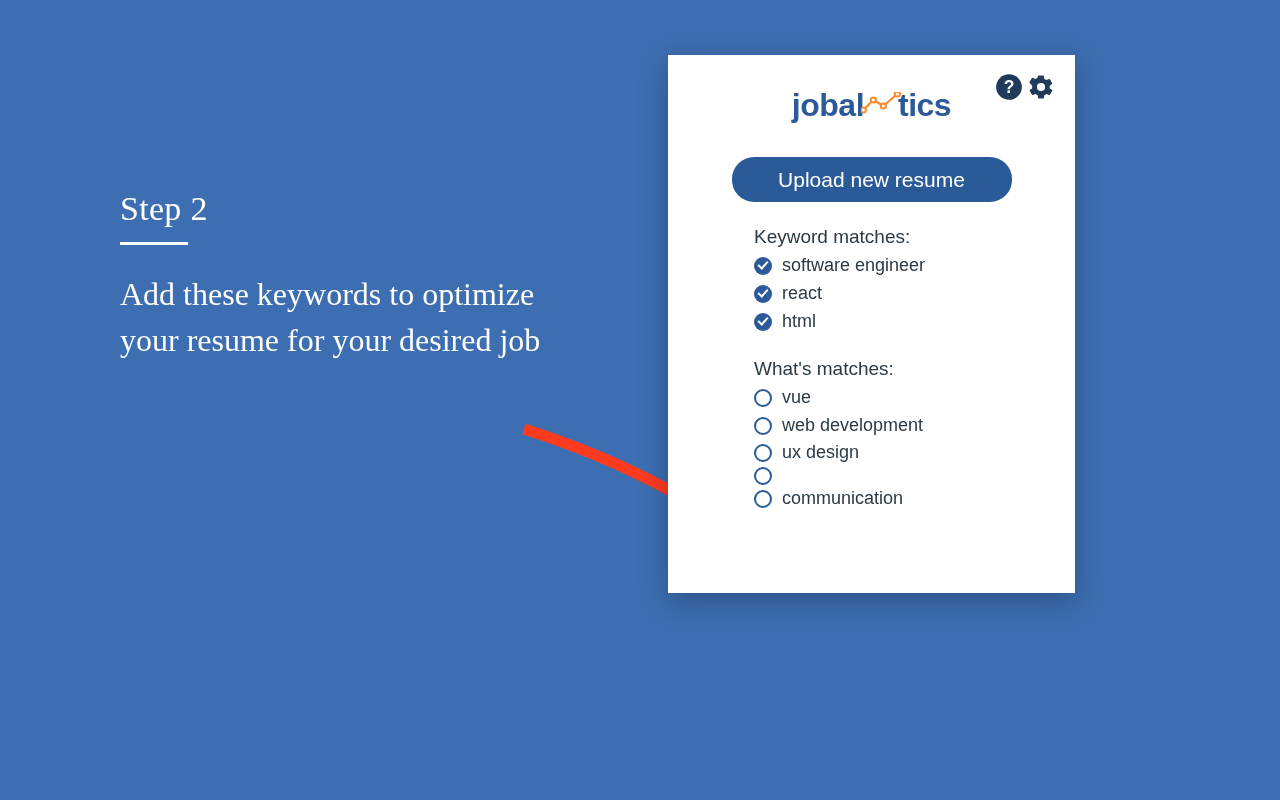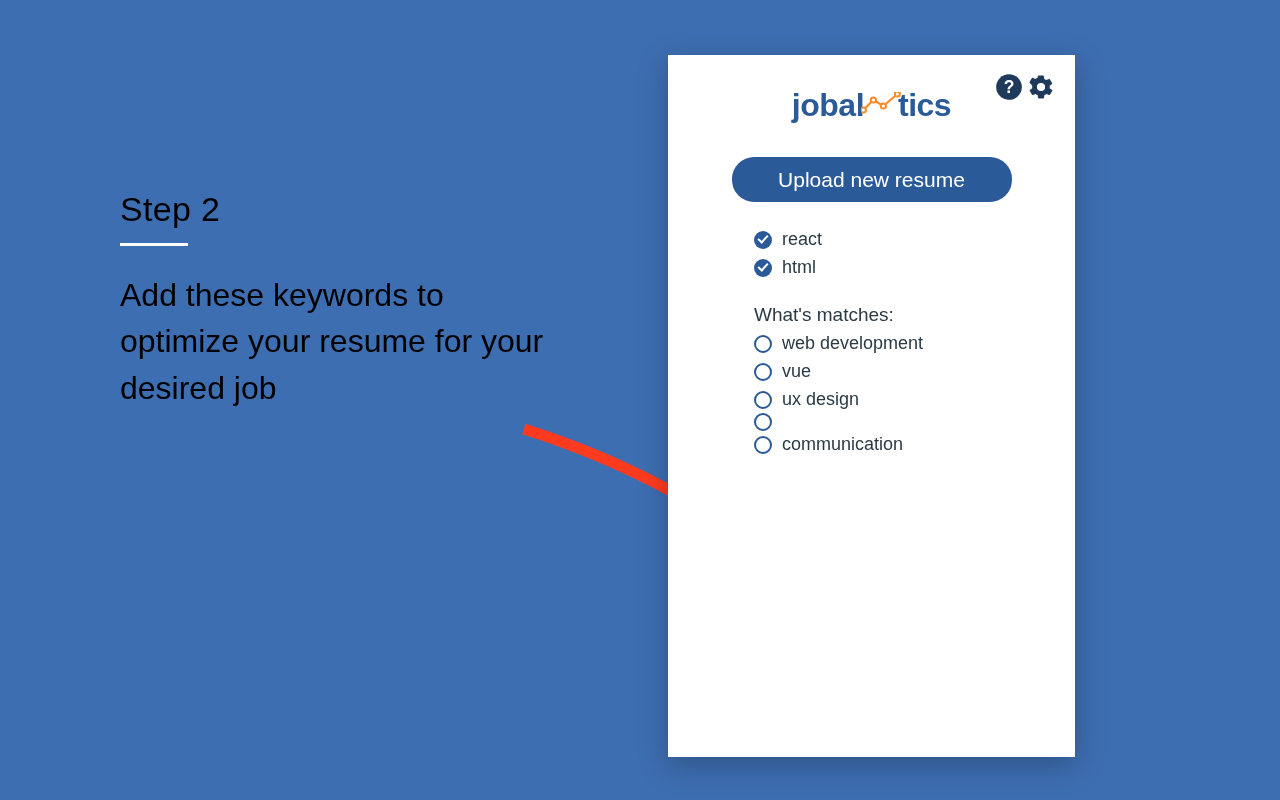--- a/index.html
+++ b/index.html
@@ -6,22 +6,23 @@
   html, body { width: 1280px; height: 800px; overflow: hidden; }
   body {
     background: #3d6eb1;
     font-family: -apple-system, BlinkMacSystemFont, "Segoe UI", Helvetica, Arial, sans-serif;
     position: relative;
   }
   .left-copy {
     position: absolute;
     left: 120px;
     top: 190px;
-    color: #000000;
+    color: #ffffff;
     max-width: 430px;
+    font-family: Liberation Serif, serif;
   }
   .step-label {
     font-size: 34px;
     font-weight: 500;
     letter-spacing: 0.3px;
   }
   .step-underline {
     width: 68px;
     height: 3px;
     background: #ffffff;
@@ -32,21 +33,21 @@
     font-size: 32px;
     line-height: 1.45;
     font-weight: 400;
   }
   
   .panel {
     position: absolute;
     left: 668px;
     top: 55px;
     width: 407px;
-    height: 702px;
+    height: 538px;
     background: #ffffff;
     box-shadow: 0 8px 28px rgba(0,0,0,0.25);
     padding: 26px 30px 20px 30px;
   }
   .panel-top {
     position: relative;
     height: 48px;
   }
   .brand {
     position: absolute;
@@ -176,41 +177,46 @@
             <path d="M19.4 13a7.8 7.8 0 0 0 .1-1 7.8 7.8 0 0 0-.1-1l2.1-1.6a.5.5 0 0 0 .1-.6l-2-3.5a.5.5 0 0 0-.6-.2l-2.5 1a7.6 7.6 0 0 0-1.7-1l-.4-2.6a.5.5 0 0 0-.5-.4h-4a.5.5 0 0 0-.5.4L9 4.1a7.6 7.6 0 0 0-1.7 1l-2.5-1a.5.5 0 0 0-.6.2l-2 3.5a.5.5 0 0 0 .1.6L4.5 11a7.8 7.8 0 0 0-.1 1 7.8 7.8 0 0 0 .1 1l-2.1 1.6a.5.5 0 0 0-.1.6l2 3.5a.5.5 0 0 0 .6.2l2.5-1a7.6 7.6 0 0 0 1.7 1l.4 2.6a.5.5 0 0 0 .5.4h4a.5.5 0 0 0 .5-.4l.4-2.6a7.6 7.6 0 0 0 1.7-1l2.5 1a.5.5 0 0 0 .6-.2l2-3.5a.5.5 0 0 0-.1-.6Zm-7.4 2.5A3.5 3.5 0 1 1 15.5 12 3.5 3.5 0 0 1 12 15.5Z"></path>
           </svg>
       </span>
     </div>
   </div>
 
 
   <button class="upload-btn">Upload new resume</button>
 
   <div class="lists">
+    <div class="list-title">Keyword matches:</div>
     <div id="matches-list">
         <div class="kw-item">
           <span class="mark check"></span>
+          <span>software engineer</span>
+        </div>
+        <div class="kw-item">
+          <span class="mark check"></span>
           <span>react</span>
         </div>
         <div class="kw-item">
           <span class="mark check"></span>
           <span>html</span>
         </div>
       </div>
 
     <div class="missing-block">
       <div class="list-title">What's matches:</div>
       <div id="missing-list">
           <div class="kw-item">
             <span class="mark open"></span>
+            <span>vue</span>
+          </div>
+          <div class="kw-item">
+            <span class="mark open"></span>
             <span>web development</span>
-          </div>
-          <div class="kw-item">
-            <span class="mark open"></span>
-            <span>vue</span>
           </div>
           <div class="kw-item">
             <span class="mark open"></span>
             <span>ux design</span>
           </div>
           <div class="kw-item">
             <span class="mark open"></span>
           </div>
           <div class="kw-item">
             <span class="mark open"></span>

